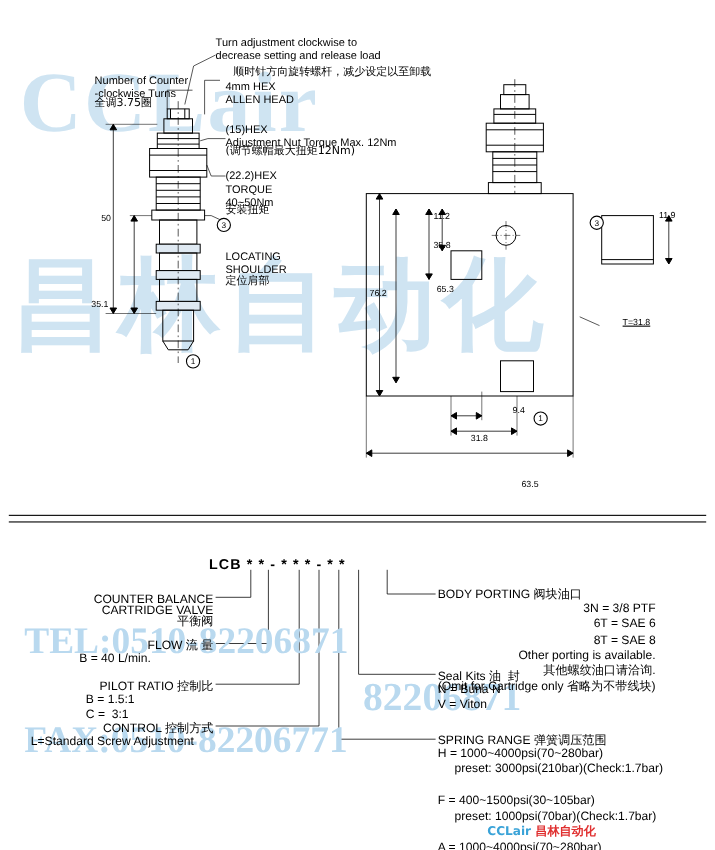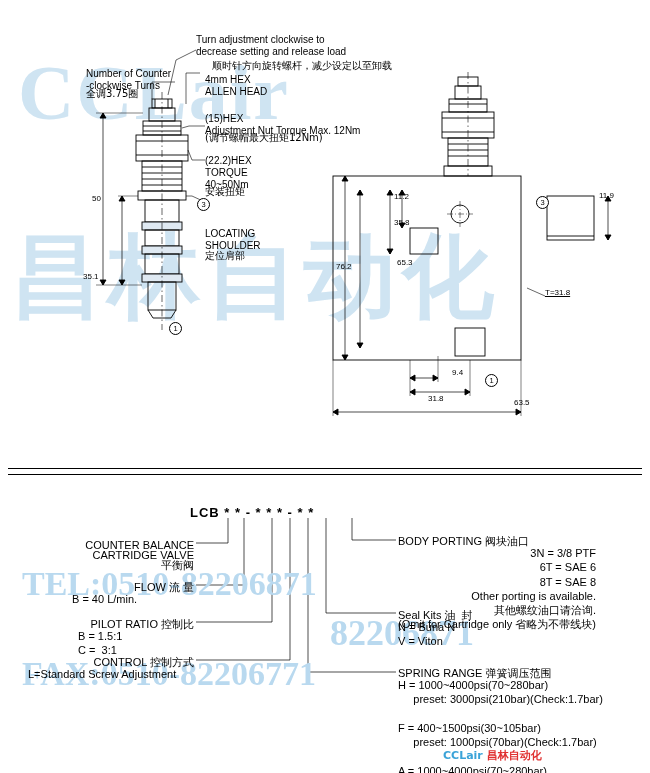--- a/index.html
+++ b/index.html
@@ -216,24 +216,24 @@
 <div class="dim" style="left:83px;top:272px;">35.1</div>
 
 <div class="circnum" style="left:197px;top:198px;">3</div>
 <div class="circnum" style="left:169px;top:322px;">1</div>
 
 <div class="dim" style="left:336px;top:262px;">76.2</div>
 <div class="dim" style="left:351px;top:258px;padding-left:46px;">65.3</div>
 <div class="dim" style="left:394px;top:192px;">11.2</div>
 <div class="dim" style="left:382px;top:218px;padding-left:12px;">35.8</div>
 <div class="dim" style="left:599px;top:191px;">11.9</div>
-<div class="dim" style="left:545px;top:288px;text-decoration:underline;">T=31.8</div>
-<div class="dim" style="left:411px;top:368px;padding-left:41px;">9.4</div>
+<div class="dim" style="left:566px;top:288px;text-decoration:underline;">T=31.8</div>
+<div class="dim" style="left:425px;top:368px;padding-left:41px;">9.4</div>
 <div class="dim" style="left:428px;top:394px;">31.8</div>
-<div class="dim" style="left:474px;top:398px;margin-left:40px;">63.5</div>
+<div class="dim" style="left:474px;top:436px;">63.5</div>
 
 <div class="circnum" style="left:536px;top:196px;">3</div>
 <div class="circnum" style="left:485px;top:374px;">1</div>
 
 <div class="divider" id="div-top"></div>
 <div class="divider" id="div-bot"></div>
 
 <div class="wm-tel" id="wm-tel">TEL:0510-82206871</div>
 <div class="wm-tel" id="wm-fax">FAX:0510-82206771</div>
 <div class="wm-tel" id="wm-num">82206871</div>

